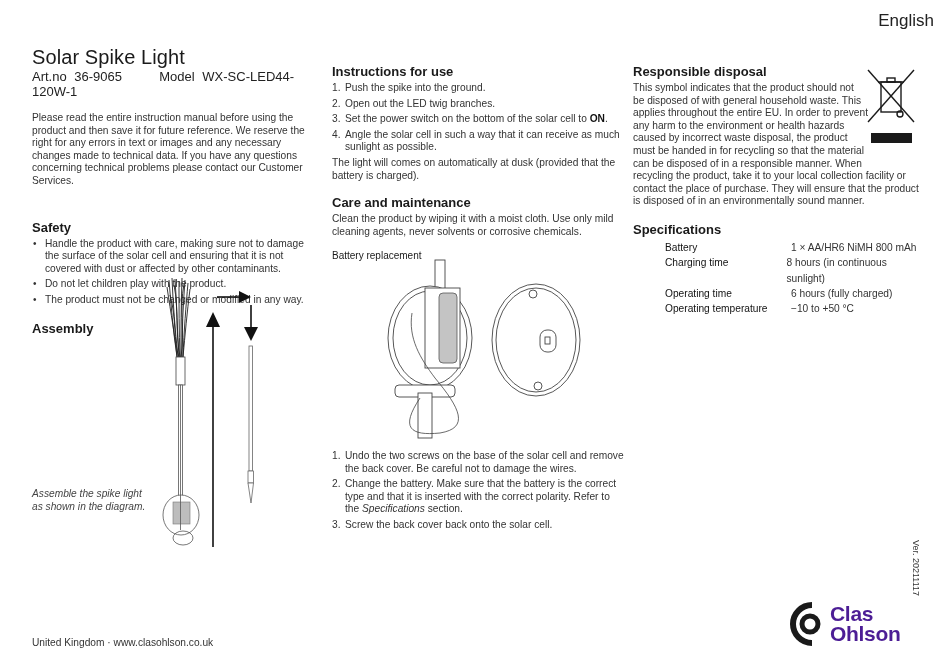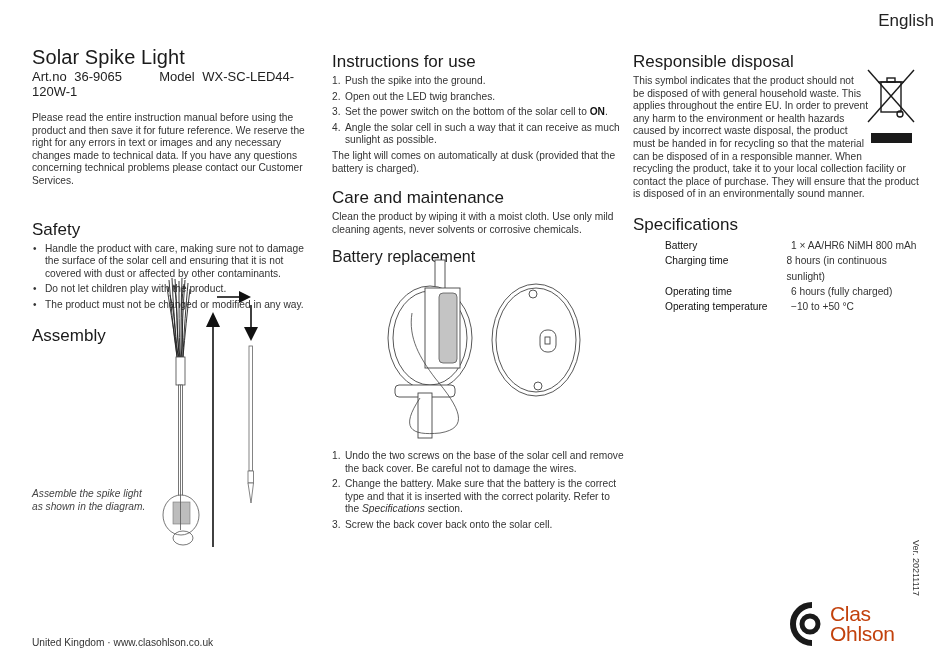--- a/index.html
+++ b/index.html
@@ -5,40 +5,40 @@
   html, body { margin:0; padding:0; background:#ffffff; }
   body { width:950px; height:672px; position:relative; overflow:hidden;
          font-family:"Liberation Sans", sans-serif; color:#1a1a1a; }
   .abs { position:absolute; }
   .lang { right:16px; top:11px; font-size:17px; color:#222; }
   .col { position:absolute; top:46px; }
   .c1 { left:32px; width:285px; }
   .c2 { left:332px; width:290px; }
   .c3 { left:633px; width:290px; }
   h1 { font-size:20px; font-weight:normal; margin:0 0 0 0; letter-spacing:0.1px; }
-  h2 { font-size:17px; font-weight:normal; margin:0 0 3px 0; }
-  h3 { font-size:16px; font-weight:normal; margin:0; color:#1a1a1a; }
+  h2 { font-size:13px; font-weight:bold; margin:12px 0 3px 0; }
+  h3 { font-size:10px; font-weight:normal; margin:0; color:#1a1a1a; }
   p, li, .txt { font-size:10.2px; line-height:12.6px; color:#333; margin:0; }
   .artrow { font-size:13px; color:#222; margin-bottom:13px; }
   .artrow span { margin-right:4px; }
   .artrow .gap { display:inline-block; width:22px; }
   ul.bul { list-style:none; padding:0; margin:0; }
   ul.bul li { position:relative; padding-left:13px; margin-bottom:3px; }
   ul.bul li::before { content:"•"; position:absolute; left:1px; top:0; font-size:10px; }
   ol.num { list-style:none; padding:0; margin:0; }
   ol.num li { position:relative; padding-left:13px; margin-bottom:3px; }
   ol.num li .n { position:absolute; left:0; top:0; }
   b { font-weight:bold; color:#111; }
   .spec { display:flex; font-size:10.2px; line-height:15.3px; }
   .spec .k { width:126px; font-weight:normal; color:#111;padding-left:32px; }
   .spec .v { color:#333; }
   .footer { left:32px; top:637px; font-size:10.2px; color:#333; }
   .ver { left:921px; top:540px; font-size:9px; color:#333; transform:rotate(90deg); transform-origin:left top; white-space:nowrap; }
   .logo { left:788px; top:601px; display:flex; align-items:center; }
-  .logo .wm { font-family:"Liberation Sans", sans-serif; font-weight:normal; font-size:21px; line-height:20px; color:#c2410c; margin-left:6px; letter-spacing:-0.3px; }
+  .logo .wm { font-family:"Liberation Sans", sans-serif; font-weight:bold; font-size:21px; line-height:20px; color:#4c1d95; margin-left:6px; letter-spacing:-0.3px; }
   .weee { left:866px; top:68px; width:50px; height:56px; }
   .weee-bar { left:871px; top:133px; width:41px; height:10px; background:#1a1a1a; }
 </style>
 </head>
 <body>
 
 <div class="abs lang">English</div>
 
 <div class="col c1">
   <h1>Solar Spike Light</h1>

